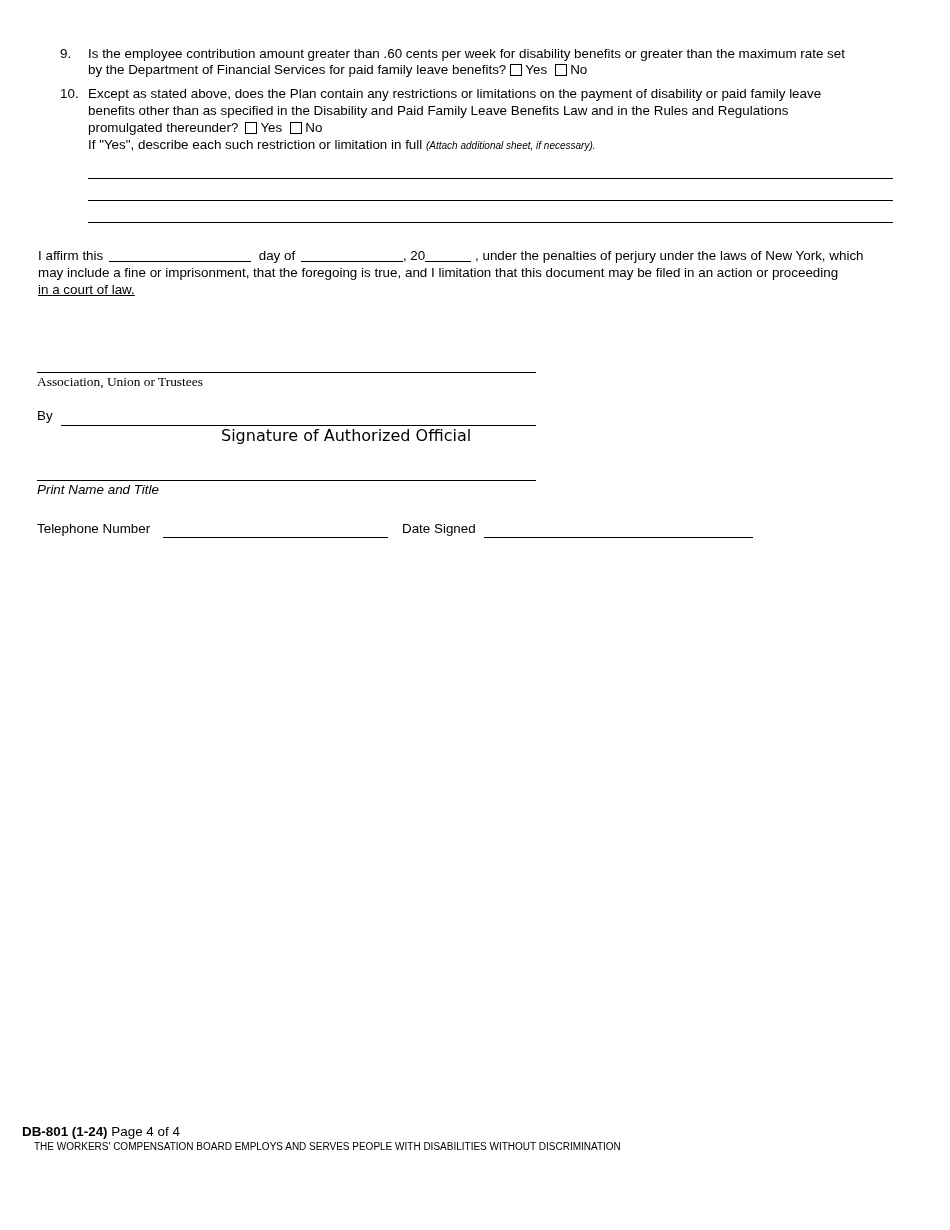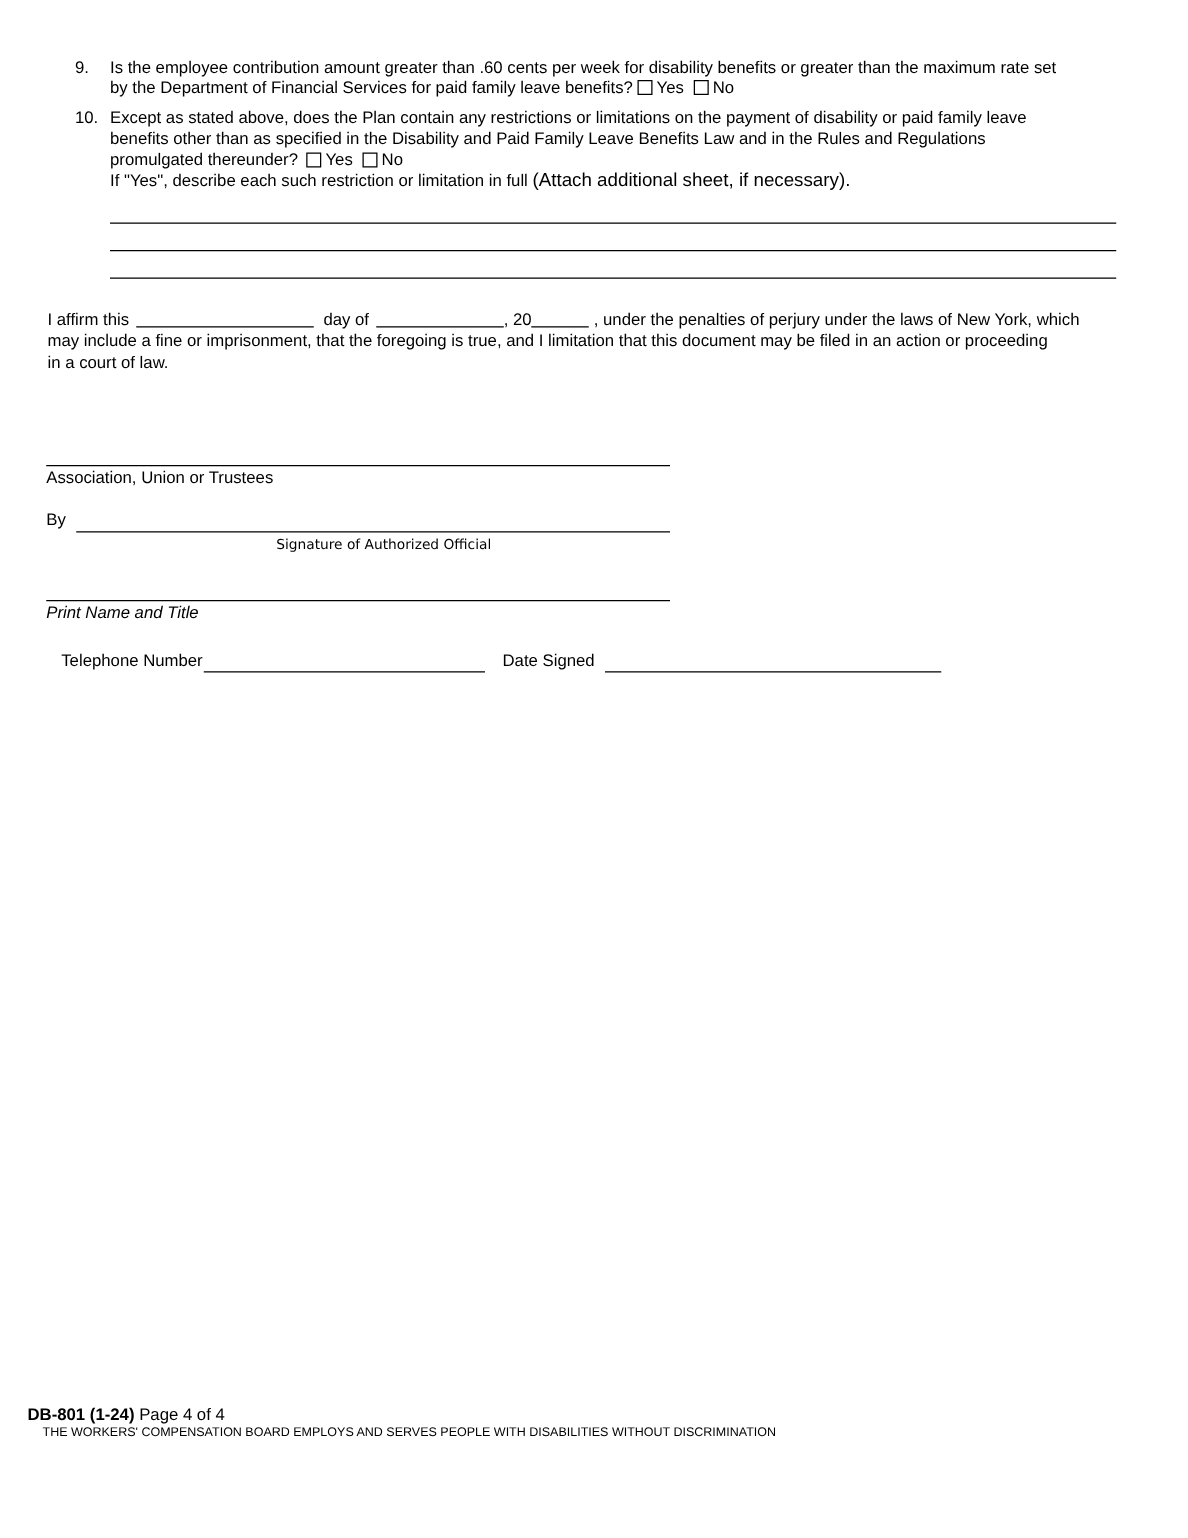--- a/index.html
+++ b/index.html
@@ -2,22 +2,22 @@
 <html><head>
   <meta charset="utf-8">
   <style>
     html, body { margin: 0; padding: 0; background: #ffffff; }
     body { width: 950px; height: 1230px; position: relative; overflow: hidden;
            font-family: "Liberation Sans", sans-serif; color: #000; font-size: 13.4px; }
     .abs { position: absolute; white-space: nowrap; line-height: 16px; }
     .cb { display: inline-block; width: 12px; height: 12px; border: 1px solid #000;
           vertical-align: -2px; margin: 0 3px 0 4px; background: #fff; box-sizing: border-box; cursor: pointer; }
     .hline { position: absolute; height: 0; border-top: 1px solid #000; }
-    .small { font-size: 15px; }
-    .sig-caption { font-family: "DejaVu Sans", sans-serif; font-size: 11px; }
+    .small { font-size: 10px; font-style: italic; }
+    .sig-caption { font-family: "DejaVu Sans", sans-serif; font-size: 16px; }
     .blank { display: inline-block; border-bottom: 1px solid #000; height: 13px; vertical-align: -2px; }
     .bold { font-weight: bold; }
     .tiny { font-size: 10px; }
   </style>
 </head>
 <body>
 
 <div class="abs" style="left:60px; top:46px;">9.</div>
 <div class="abs" style="left:88px; top:46px;">Is the employee contribution amount greater than .60 cents per week for disability benefits or greater than the maximum rate set</div>
 <div class="abs" style="left:88px; top:62px;">
@@ -40,33 +40,33 @@
 <div class="hline" style="left:88px; top:222px; width:805px;"></div>
 
 <div class="abs" style="left:38px; top:248px;text-align:right;">
   <span>I affirm this</span>
   <span class="blank" style="width:142px; margin-left:2px;"></span>
   <span style="margin-left:4px;">day of</span>
   <span class="blank" style="width:102px; margin-left:2px;"></span><span>, 20</span><span class="blank" style="width:46px;"></span>
   <span>, under the penalties of perjury under the laws of New York, which</span>
 </div>
 <div class="abs" style="left:38px; top:265px;">may include a fine or imprisonment, that the foregoing is true, and I limitation that this document may be filed in an action or proceeding</div>
-<div class="abs" style="left:38px; top:282px;">in a court of law.</div>
+<div class="abs" style="left:38px; top:282px;text-decoration:underline;">in a court of law.</div>
 
 <div class="hline" style="left:37px; top:372px; width:499px;"></div>
-<div class="abs" style="left:37px; top:374px;">Association, Union or Trustees</div>
+<div class="abs" style="left:37px; top:374px;font-family:Liberation Serif, serif;">Association, Union or Trustees</div>
 
 <div class="abs" style="left:37px; top:408px;">By</div>
 <div class="hline" style="left:61px; top:425px; width:475px;"></div>
 <div class="abs sig-caption" style="left:221px; top:428px;">Signature of Authorized Official</div>
 
 <div class="hline" style="left:37px; top:480px; width:499px;"></div>
 <div class="abs" style="left:37px; top:482px;font-style:italic;">Print Name and Title</div>
 
-<div class="abs" style="left:37px; top:521px;margin-left:12px;">Telephone Number</div>
+<div class="abs" style="left:37px; top:521px;">Telephone Number</div>
 <div class="hline" style="left:163px; top:537px; width:225px;"></div>
 <div class="abs" style="left:402px; top:521px;text-align:right;">Date Signed</div>
 <div class="hline" style="left:484px; top:537px; width:269px;"></div>
 
 <div class="abs" style="left:22px; top:1124px;">
   <span class="bold">DB-801 (1-24)</span>
   <span>Page 4 of 4</span>
 </div>
 <div class="abs tiny" style="left:34px; top:1139px;">THE WORKERS' COMPENSATION BOARD EMPLOYS AND SERVES PEOPLE WITH DISABILITIES WITHOUT DISCRIMINATION</div>
 

